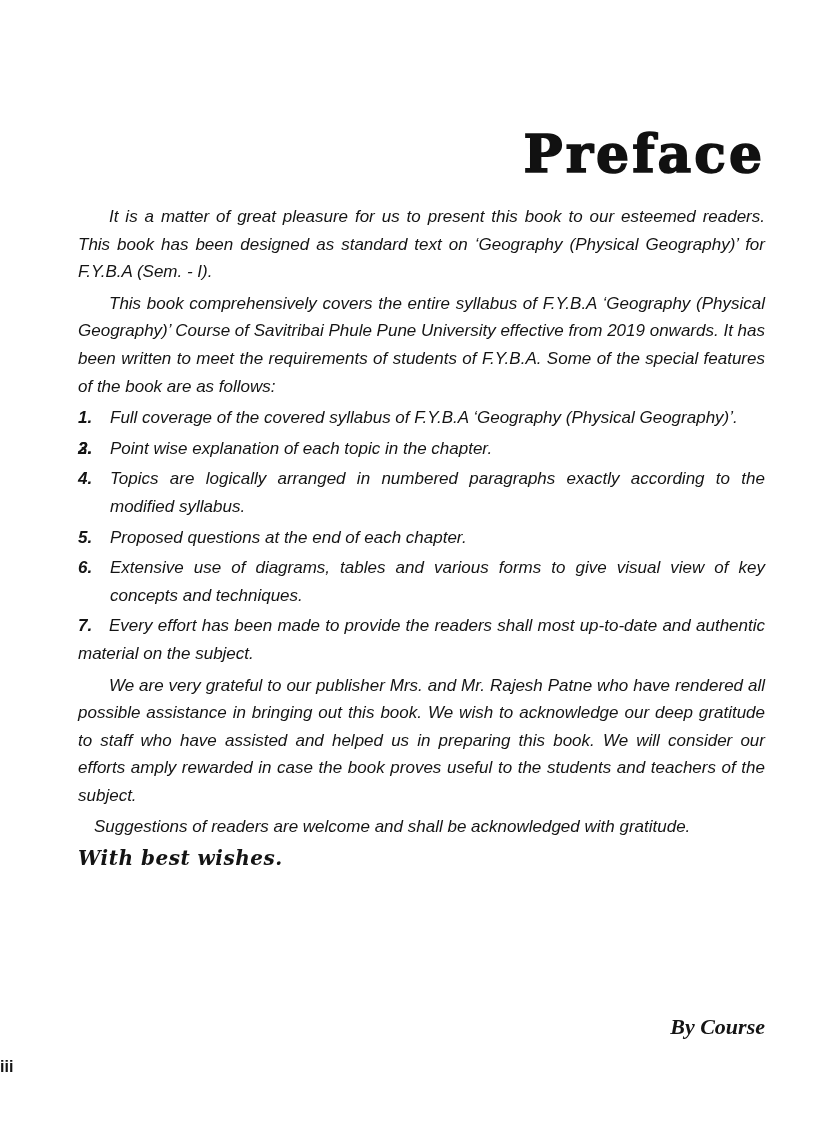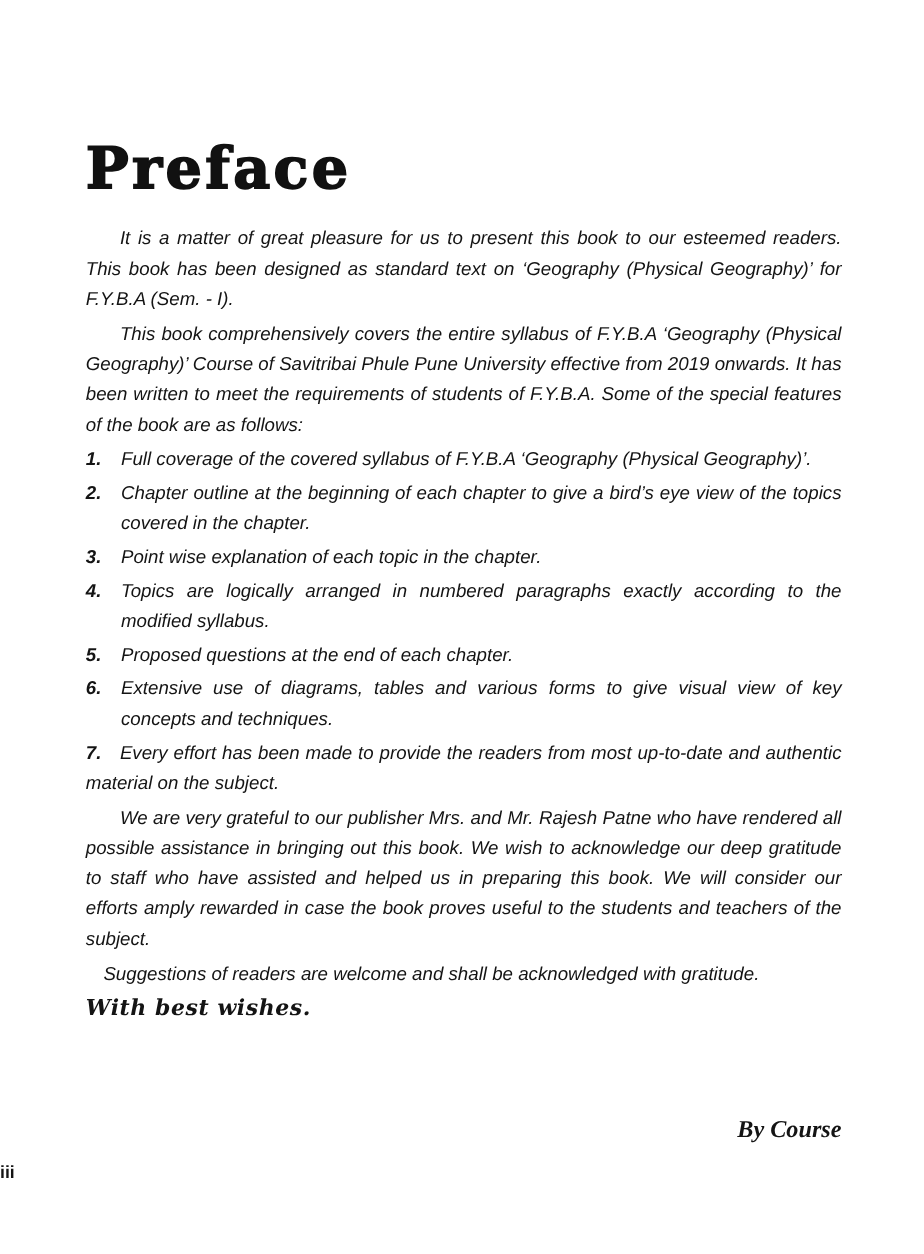--- a/index.html
+++ b/index.html
@@ -17,20 +17,21 @@
     box-sizing: border-box;
   }
   .title {
     font-family: "DejaVu Serif", serif;
     font-weight: bold;
     font-size: 52px;
     line-height: 56px;
     letter-spacing: 3px;
     margin: 0 0 21px 0;
     color: #111111;
+    text-align: right;
     -webkit-text-stroke: 1.6px #111111;
   }
   .body-text {
     font-style: italic;
     font-size: 17px;
     line-height: 27.6px;
     text-align: justify;
     text-align-last: left;
   }
   .para { margin: 0 0 4px 0; }
@@ -85,21 +86,20 @@
 
     <p class="para indent">This book comprehensively covers the entire syllabus of F.Y.B.A ‘Geography (Physical Geography)’ Course of Savitribai Phule Pune University effective from 2019 onwards. It has been written to meet the requirements of students of F.Y.B.A. Some of the special features of the book are as follows:</p>
 
     <div class="features">
       <div class="feature">
         <span class="num">1.</span>
         <span>Full coverage of the covered syllabus of F.Y.B.A ‘Geography (Physical Geography)’.</span>
       </div>
       <div class="feature">
         <span class="num">2.</span>
-        <span>Chapter outline at the beginning of each chapter to give a bird’s eye view of the topics covered in the chapter.</span>
       </div>
       <div class="feature">
         <span class="num">3.</span>
         <span>Point wise explanation of each topic in the chapter.</span>
       </div>
       <div class="feature">
         <span class="num">4.</span>
         <span>Topics are logically arranged in numbered paragraphs exactly according to the modified syllabus.</span>
       </div>
       <div class="feature">
@@ -108,21 +108,21 @@
       </div>
       <div class="feature">
         <span class="num">6.</span>
         <span>Extensive use of diagrams, tables and various forms to give visual view of key concepts and techniques.</span>
       </div>
       <div class="feature">
         <span class="num">7.</span>
       </div>
     </div>
 
-    <p class="para indent">Every effort has been made to provide the readers from most up-to-date and authentic material on the subject.</p>
+    <p class="para indent">Every effort has been made to provide the readers shall most up-to-date and authentic material on the subject.</p>
 
     <p class="para indent">We are very grateful to our publisher Mrs. and Mr. Rajesh Patne who have rendered all possible assistance in bringing out this book. We wish to acknowledge our deep gratitude to staff who have assisted and helped us in preparing this book. We will consider our efforts amply rewarded in case the book proves useful to the students and teachers of the subject.</p>
 
     <p class="para no-indent">Suggestions of readers are welcome and shall be acknowledged with gratitude.</p>
 
     <p class="signoff">With best wishes.</p>
 
   </div>
 
   <div class="byline">By Course</div>

